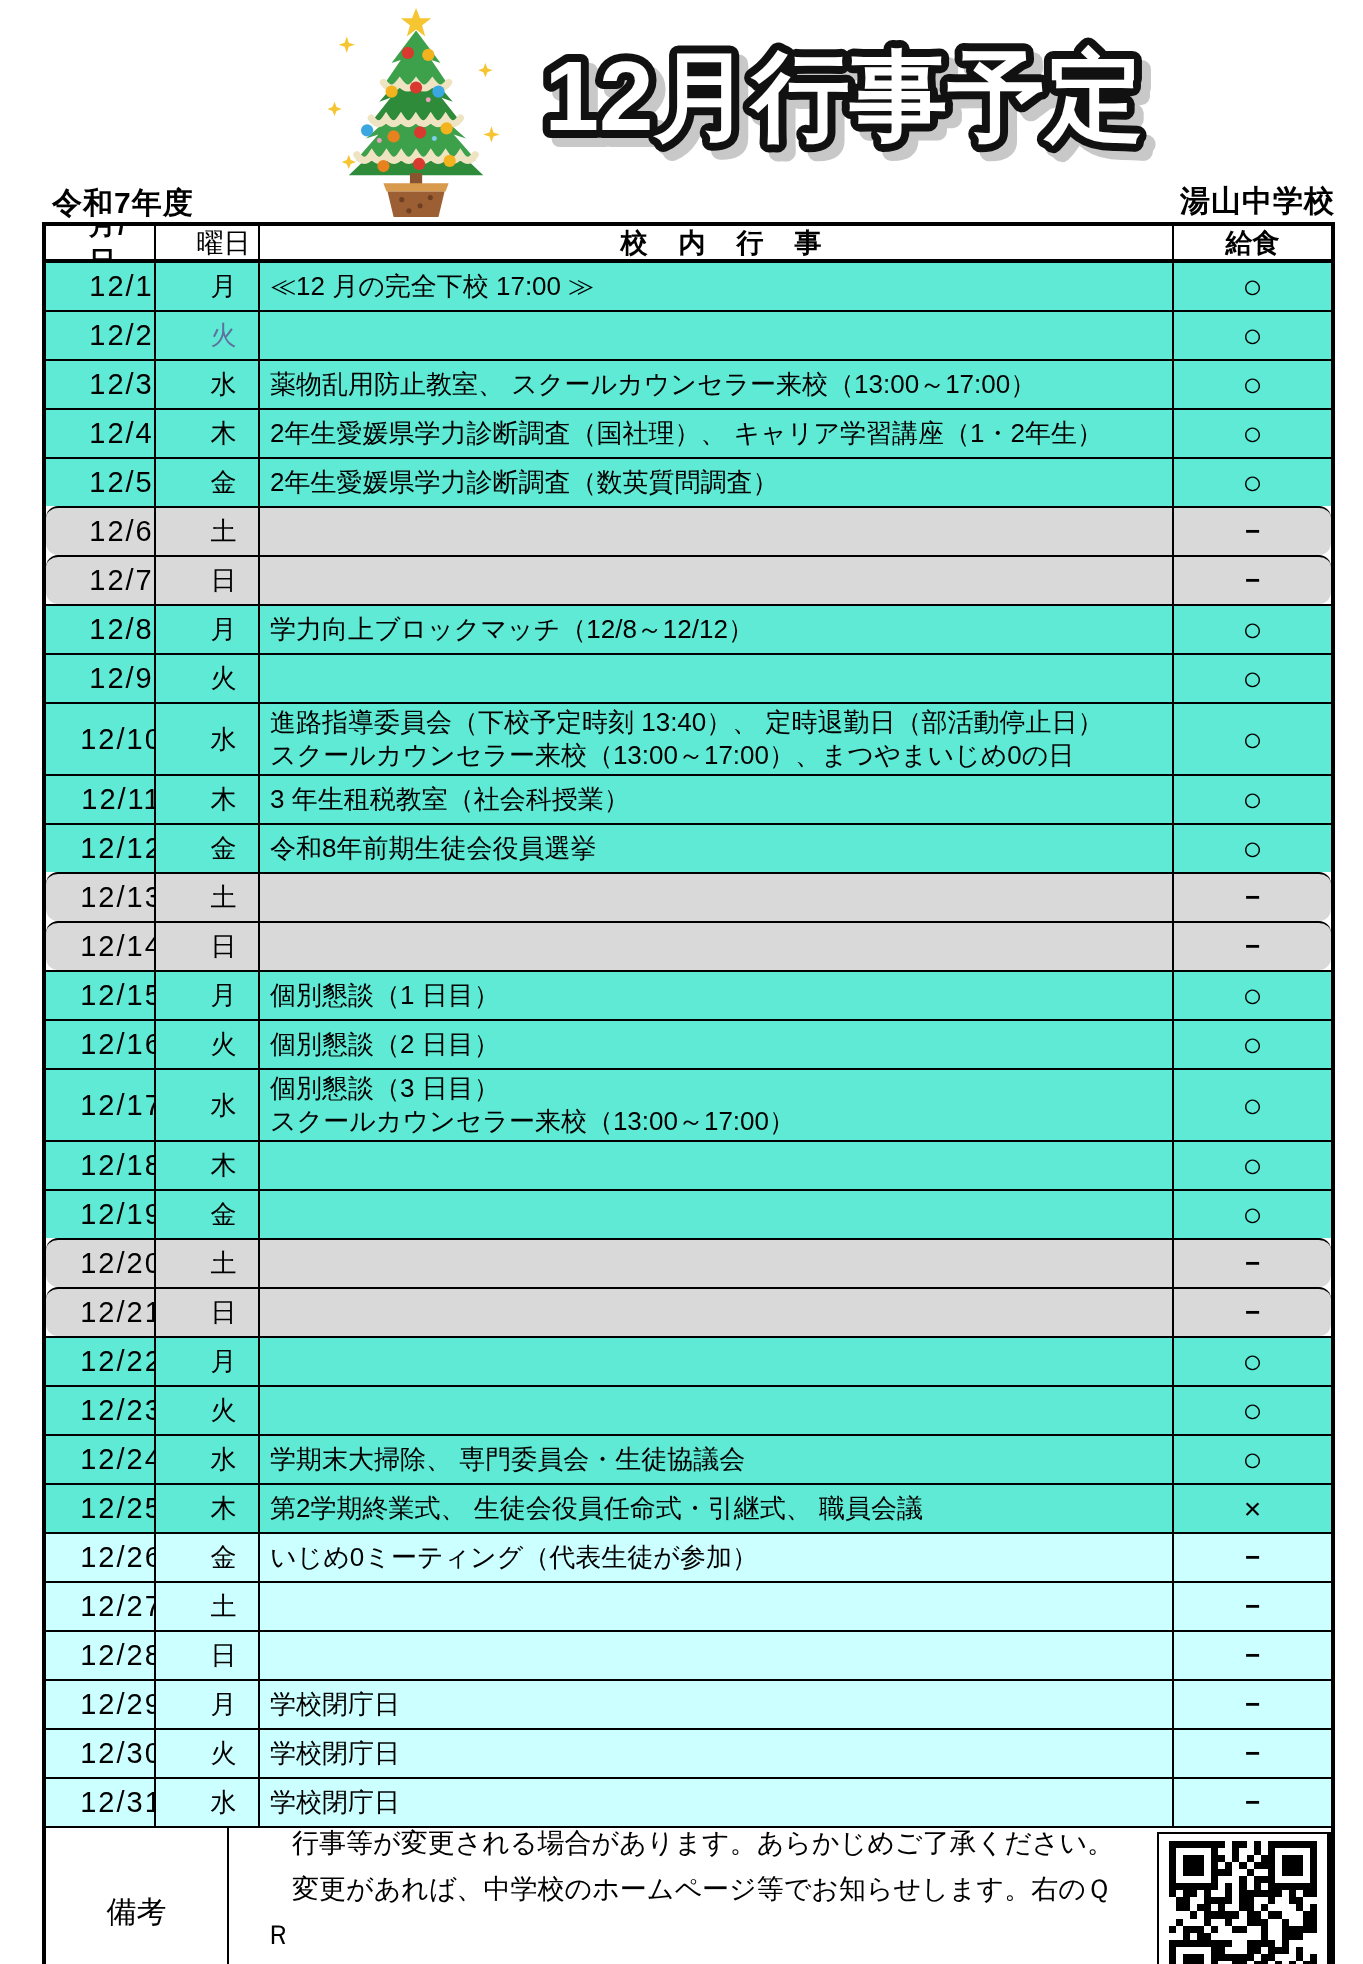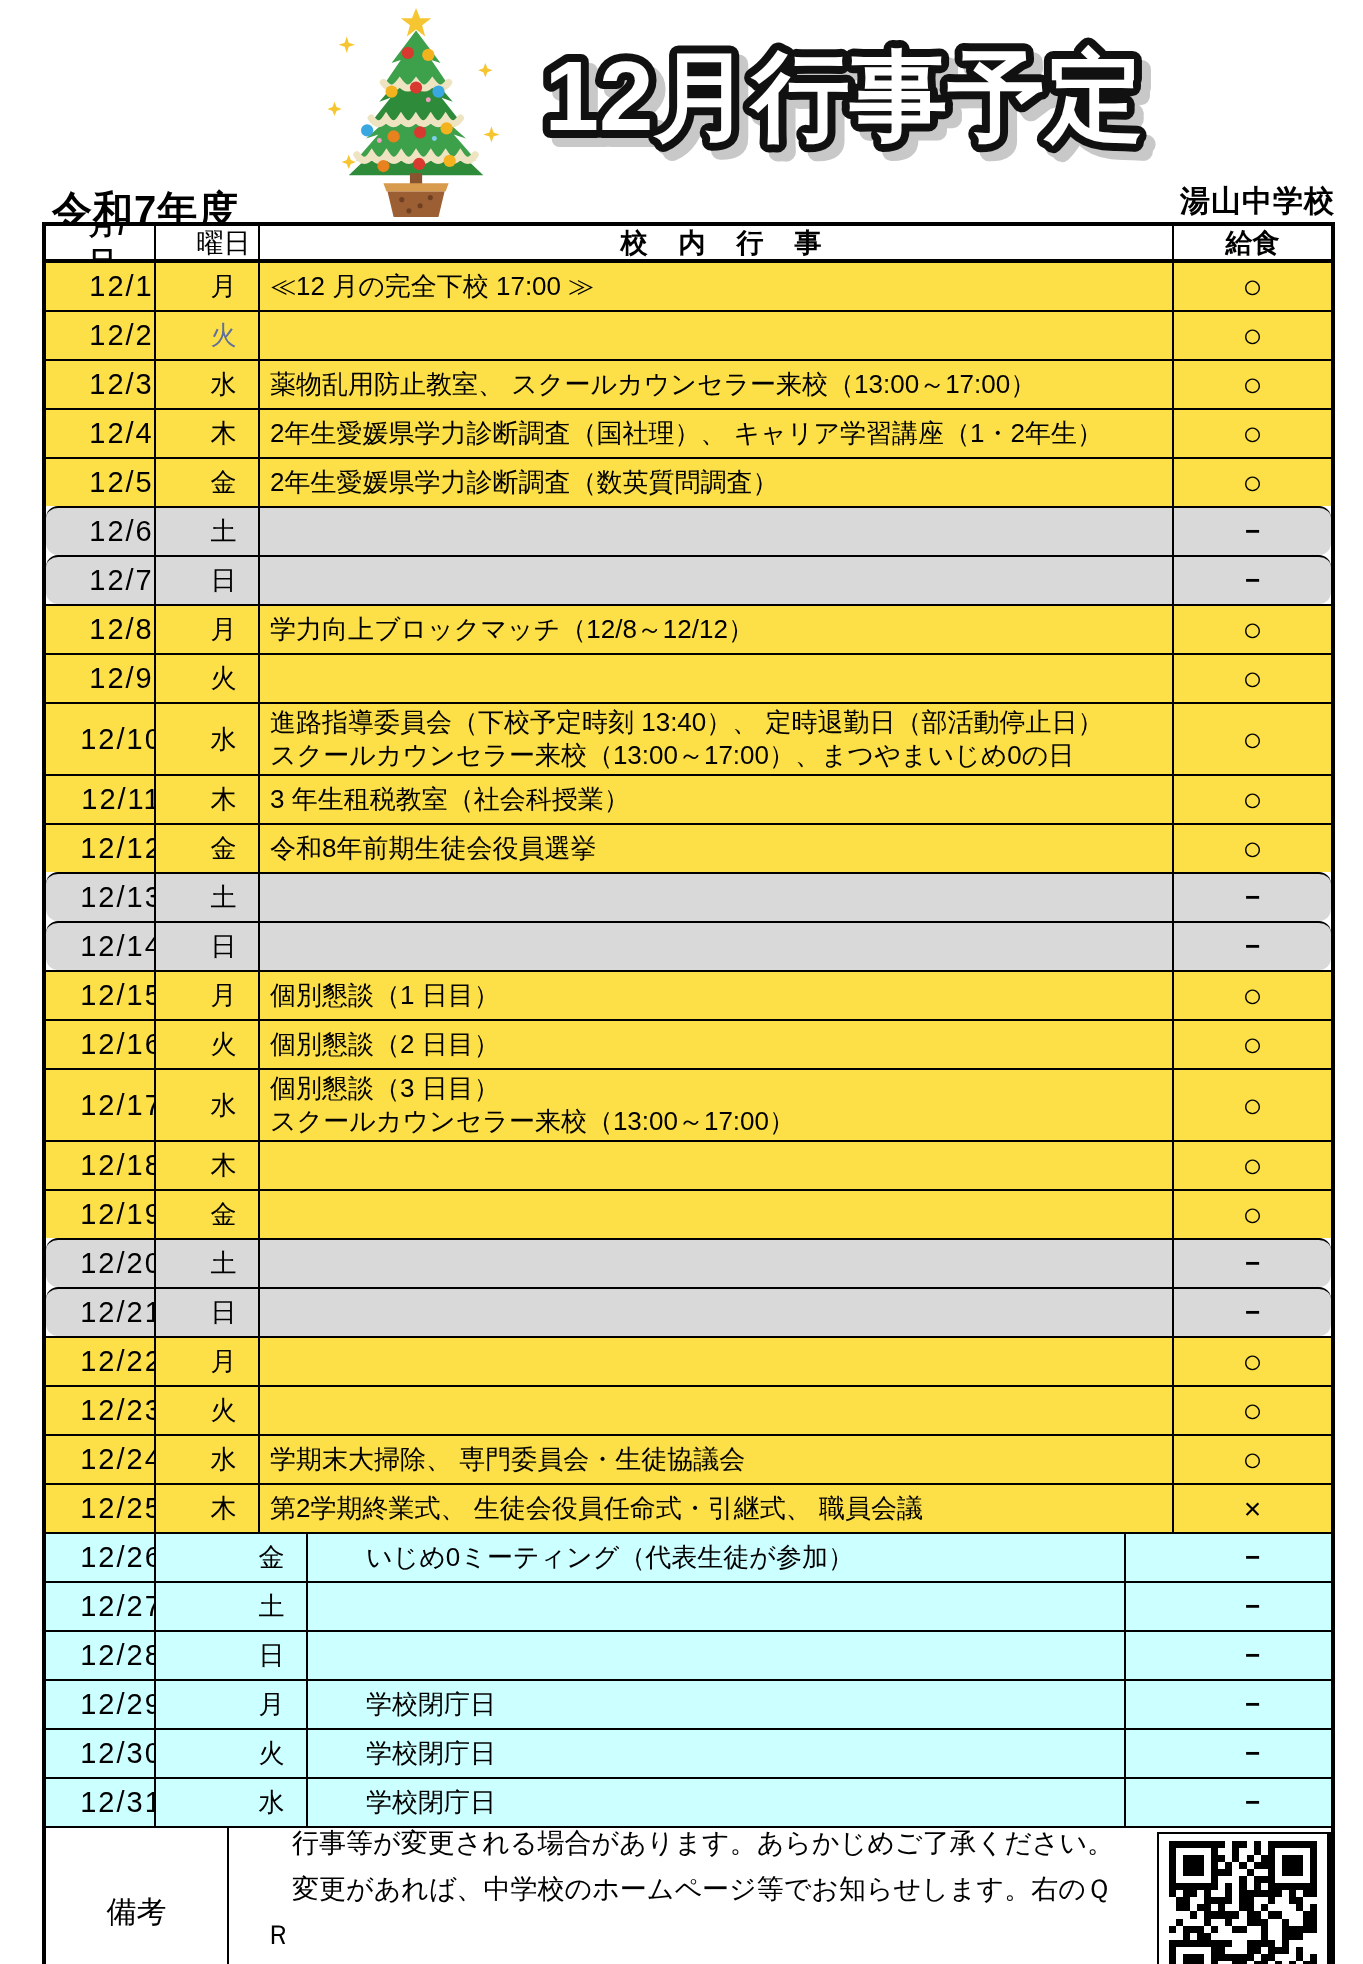--- a/index.html
+++ b/index.html
@@ -3,35 +3,35 @@
 <meta charset="utf-8">
 <style>
   html,body{margin:0;padding:0;background:#fff;}
   .page{
     position:relative;width:1363px;height:1964px;background:#ffffff;
     font-family:Liberation Sans, sans-serif;color:#000;overflow:hidden;
   }
   
   .tree{position:absolute;left:322px;top:6px;width:184px;height:212px;}
   .title-svg{position:absolute;left:512px;top:20px;width:665px;height:152px;overflow:visible;}
-  .fiscal-year{position:absolute;left:52px;top:183px;font-size:40px;font-weight:700;letter-spacing:1px;}
+  .fiscal-year{position:absolute;left:52px;top:183px;font-size:30px;font-weight:700;letter-spacing:1px;}
   .school-name{position:absolute;right:28px;top:181px;font-size:30px;font-weight:700;letter-spacing:1px;text-align:right;}
   
   .sched{
     position:absolute;left:42px;top:222px;width:1293px;box-sizing:border-box;
     border:4px solid var(--border,#000);background:#fff;
   }
   .sched-header{display:flex;height:33px;border-bottom:4px solid var(--border,#000);font-weight:700;}
   .sched-header .c{font-size:27px;}
   .sched-header .c-events{align-items:center;justify-content:center;padding-left:12px;letter-spacing:2px;}
-  .row{display:flex;height:47px;border-top:2px solid var(--border,#000);background:#fde047;}
+  .row{display:flex;height:47px;border-top:2px solid var(--border,#000);background:#5eead4;}
   .rows .row:first-child{border-top:0;}
   .row.tall{height:70px;}
   .type-weekend{background:var(--weekend,#d9d9d9);border-radius:12px;}
-  .type-closure{background:var(--closure,#ccffff);gap:48px;}
+  .type-closure{background:var(--closure,#ccffff);}
   .c{box-sizing:border-box;display:flex;align-items:center;justify-content:center;overflow:hidden;}
   .c-date{flex:0 0 110px;border-right:2px solid var(--border,#000);font-size:29px;letter-spacing:2px;padding-left:43px;}
   .c-day{flex:0 0 71px;border-right:2px solid var(--border,#000);font-size:26px;font-weight:500;margin-left:33px;}
   .day-muted{color:#5f6f9e;font-weight:400;}
   .c-events{
     flex:1;border-right:2px solid var(--border,#000);
     flex-direction:column;align-items:flex-start;justify-content:center;
     padding-left:10px;font-size:26px;
   }
   .c-events .ev-line{line-height:33px;white-space:nowrap;}

